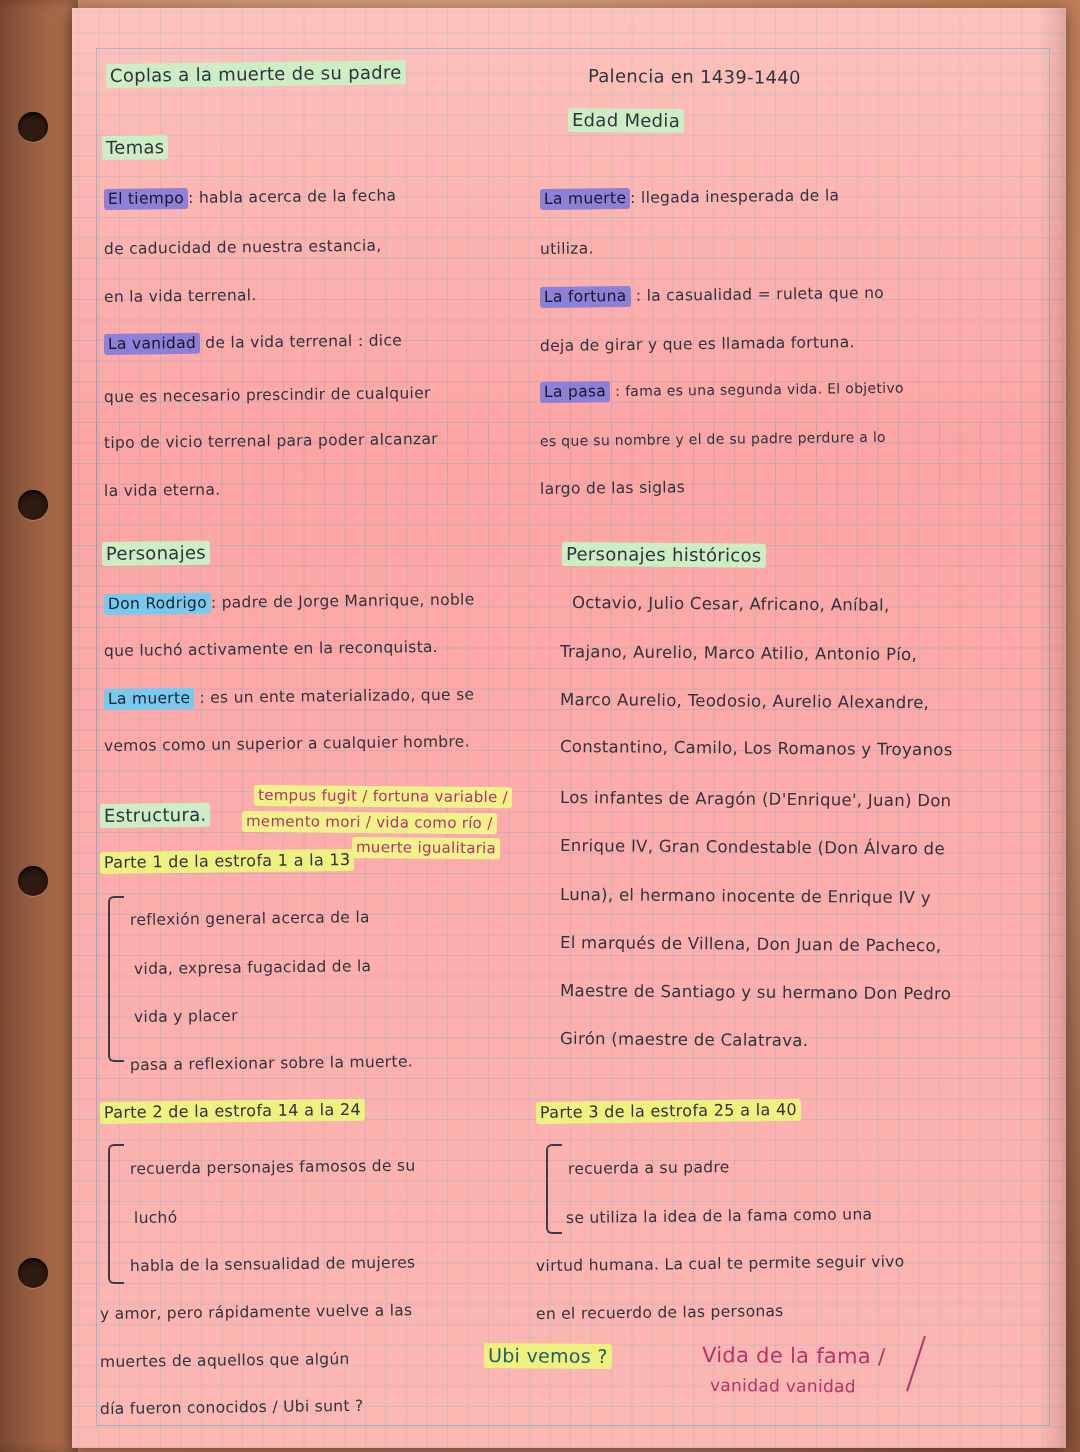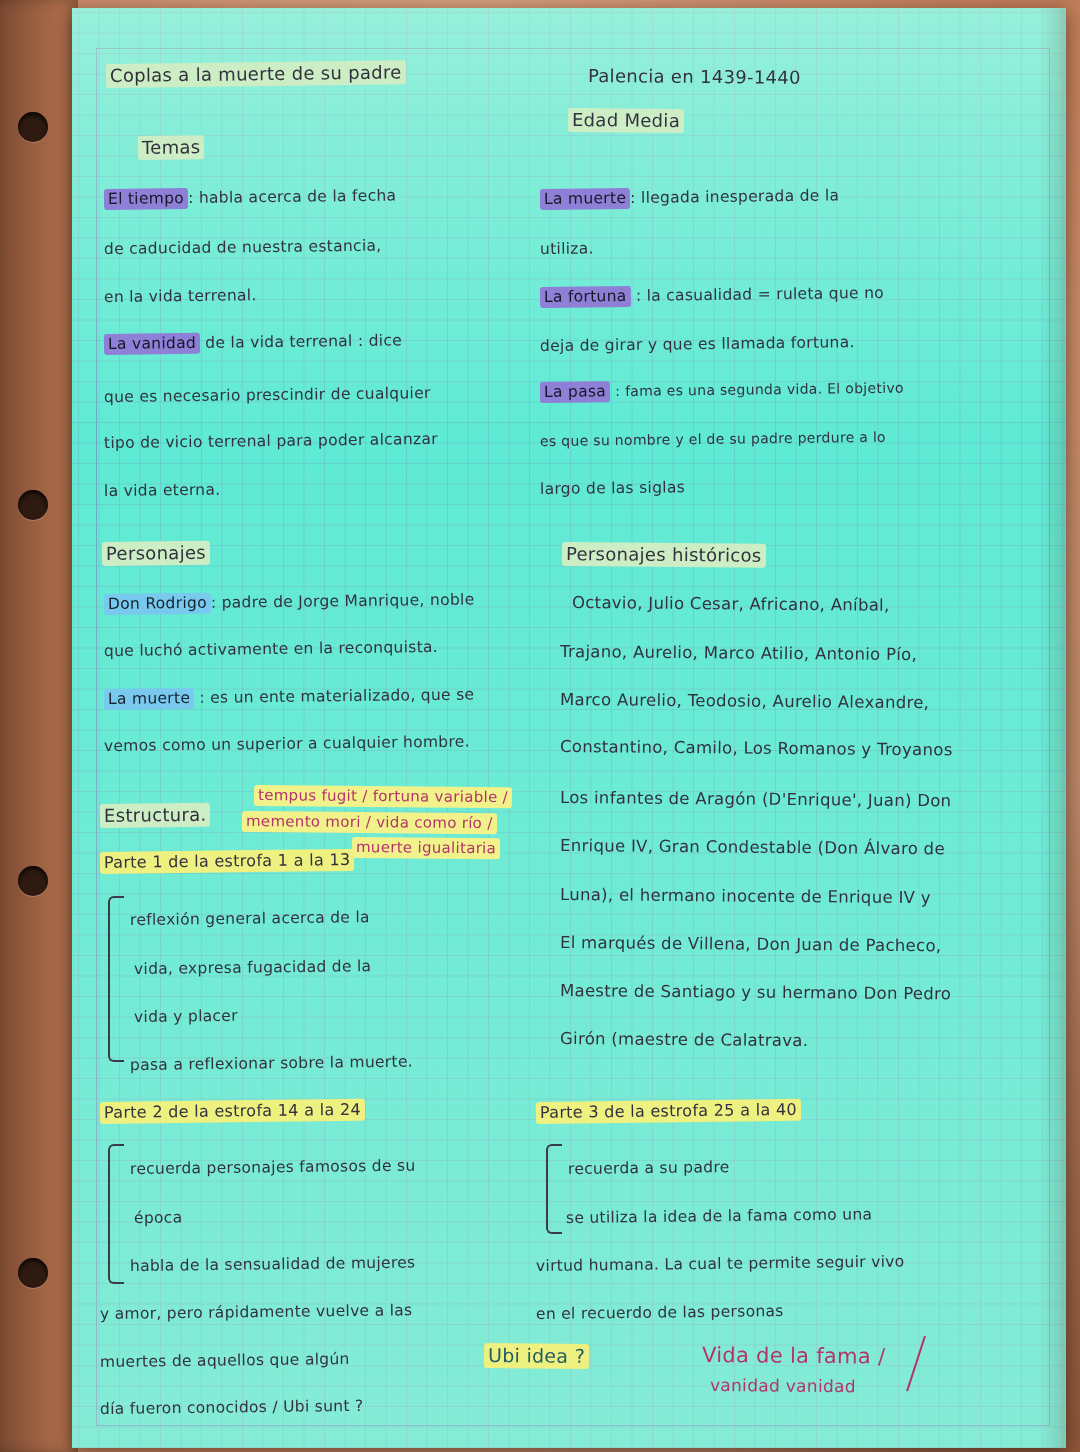--- a/index.html
+++ b/index.html
@@ -45,21 +45,21 @@
     background: #2e1a10;
     box-shadow: inset 0 3px 4px rgba(0,0,0,0.8), 0 1px 0 rgba(255,255,255,0.2);
   }
   
   .sheet {
     position: absolute;
     left: 72px;
     top: 8px;
     width: 994px;
     height: 1440px;
-    background: #5eead4;
+    background: #fca5a5;
     box-shadow: 0 4px 18px rgba(0,0,0,0.45);
   }
   .grid {
     position: absolute;
     inset: 0;
     background-image:
       linear-gradient(to right, rgba(120,160,190,0.35) 1px, transparent 1px),
       linear-gradient(to bottom, rgba(120,160,190,0.35) 1px, transparent 1px);
     background-size: 20.5px 20.5px;
     background-position: 6px 4px;
@@ -149,21 +149,21 @@
     <div class="hand">
 
       <div class="ln big tilt1" style="left:34px; top:58px;">
         <span class="hl hl-lgreen">Coplas a la muerte de su padre</span>
       </div>
       <div class="ln big tilt3" style="left:516px; top:58px;">Palencia en 1439-1440</div>
       <div class="ln big tilt3" style="left:496px; top:102px;">
         <span class="hl hl-lgreen">Edad Media</span>
       </div>
 
-      <div class="ln big tilt1" style="left:30px; top:130px;margin-left:36px;">
+      <div class="ln big tilt1" style="left:30px; top:130px;">
         <span class="hl hl-lgreen">Temas</span>
       </div>
 
       <div class="ln tilt1" style="left:32px; top:182px;">
         <span class="hl hl-purple">El tiempo</span><span>:</span>
         <span>habla acerca de la fecha</span>
       </div>
       <div class="ln tilt1" style="left:32px; top:232px;">de caducidad de nuestra estancia,</div>
       <div class="ln tilt1" style="left:32px; top:280px;">en la vida terrenal.</div>
 
@@ -245,26 +245,26 @@
       <div class="ln tilt1" style="left:58px; top:903px;">reflexión general acerca de la</div>
       <div class="ln tilt1" style="left:62px; top:952px;">vida, expresa fugacidad de la</div>
       <div class="ln tilt1" style="left:62px; top:1000px;">vida y placer</div>
       <div class="ln tilt1" style="left:58px; top:1048px;">pasa a reflexionar sobre la muerte.</div>
 
       <div class="ln tilt1" style="left:28px; top:1095px; font-size:16px;">
         <span class="hl hl-yellow">Parte 2 de la estrofa 14 a la 24</span>
       </div>
       <div class="brk" style="left:36px; top:1136px; width:14px; height:136px;"></div>
       <div class="ln tilt1" style="left:58px; top:1152px;">recuerda personajes famosos de su</div>
-      <div class="ln tilt1" style="left:62px; top:1201px;">época</div>
+      <div class="ln tilt1" style="left:62px; top:1201px;">luchó</div>
       <div class="ln tilt1" style="left:58px; top:1249px;">habla de la sensualidad de mujeres</div>
       <div class="ln tilt1" style="left:28px; top:1297px;">y amor, pero rápidamente vuelve a las</div>
       <div class="ln tilt1" style="left:28px; top:1345px;">muertes de aquellos que algún</div>
       <div class="ln big teal tilt3" style="left:412px; top:1338px; font-size:19px;">
-        <span class="hl hl-yellow">Ubi idea ?</span>
+        <span class="hl hl-yellow">Ubi vemos ?</span>
       </div>
       <div class="ln tilt1" style="left:28px; top:1392px;">día fueron conocidos / Ubi sunt ?</div>
 
       <div class="ln tilt1" style="left:464px; top:1095px; font-size:16px;">
         <span class="hl hl-yellow">Parte 3 de la estrofa 25 a la 40</span>
       </div>
       <div class="brk" style="left:474px; top:1136px; width:14px; height:86px;"></div>
       <div class="ln tilt1" style="left:496px; top:1152px;">recuerda a su padre</div>
       <div class="ln tilt1" style="left:494px; top:1201px;">se utiliza la idea de la fama como una</div>
       <div class="ln tilt1" style="left:464px; top:1249px;">virtud humana. La cual te permite seguir vivo</div>

